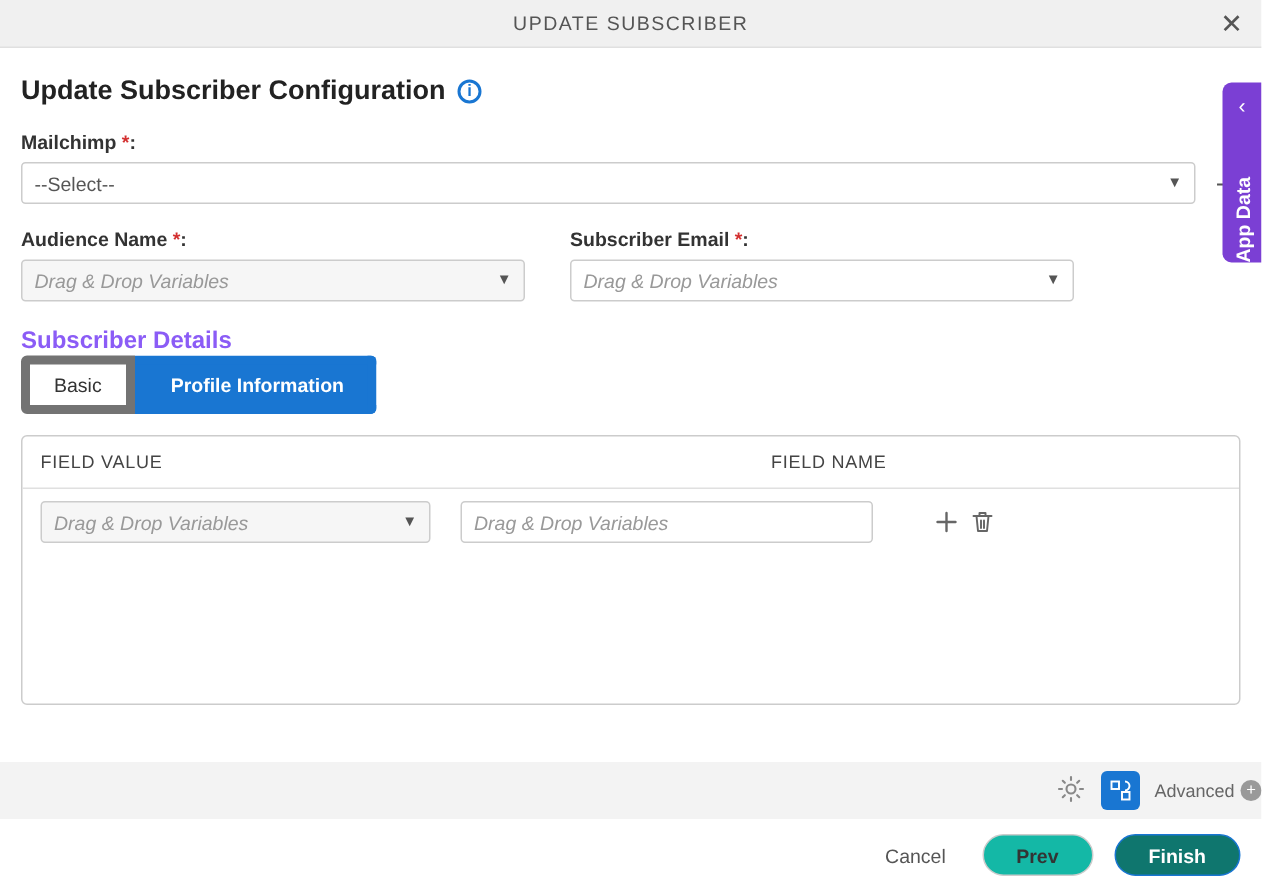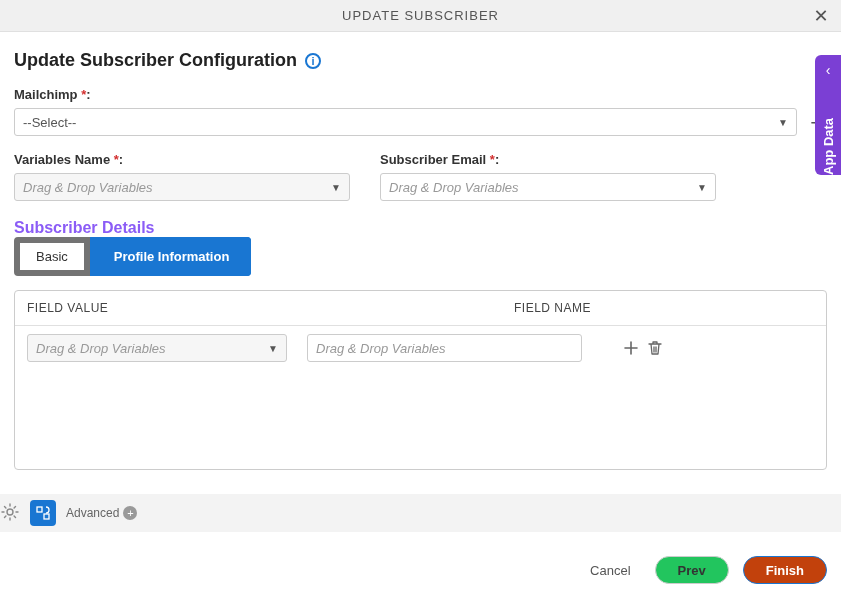--- a/index.html
+++ b/index.html
@@ -267,26 +267,26 @@
       display: inline-flex;
       align-items: center;
       justify-content: center;
     }
 
     
     .footer-bar {
       position: absolute;
       left: 0;
       right: 0;
-      bottom: 60px;
+      bottom: 46px;
       height: 38px;
       background: #f3f3f3;
       display: flex;
       align-items: center;
-      justify-content: flex-start;
+      justify-content: flex-end;
       gap: 10px;
     }
     .gear-icon {
       color: #888;
       cursor: pointer;
     }
     .blueprint-icon {
       width: 26px;
       height: 26px;
       background: #1976d2;
@@ -336,25 +336,25 @@
       border-radius: 16px;
       padding: 0 22px;
       font-size: 13px;
       font-weight: 600;
       display: inline-flex;
       align-items: center;
       cursor: pointer;
     }
     .btn-prev {
       border: 1px solid #ccc;
-      background: #22c55e;
+      background: #14b8a6;
       color: #333;
     }
     .btn-finish {
-      background: #c2410c;
+      background: #0f766e;
       color: #fff;
       border: 1px solid #1976d2;
     }
   </style>
 </head>
 <body>
 
 <div class="modal-header">
   <span class="modal-title">UPDATE SUBSCRIBER</span>
   <span class="close-btn">✕</span>
@@ -379,21 +379,21 @@
     <div class="select-control">
       <span>--Select--</span>
       <span class="select-caret">▼</span>
     </div>
     <span class="plus-icon">＋</span>
   </div>
 
   <div class="two-col">
     <div class="col">
       <label class="field-label">
-        <span>Variables Name</span> <span class="required">*</span>:
+        <span>Audience Name</span> <span class="required">*</span>:
       </label>
       <div class="dd-select">
         <span>Drag &amp; Drop Variables</span>
         <span class="select-caret">▼</span>
       </div>
     </div>
     <div class="col">
       <label class="field-label">
         <span>Subscriber Email</span> <span class="required">*</span>:
       </label>

